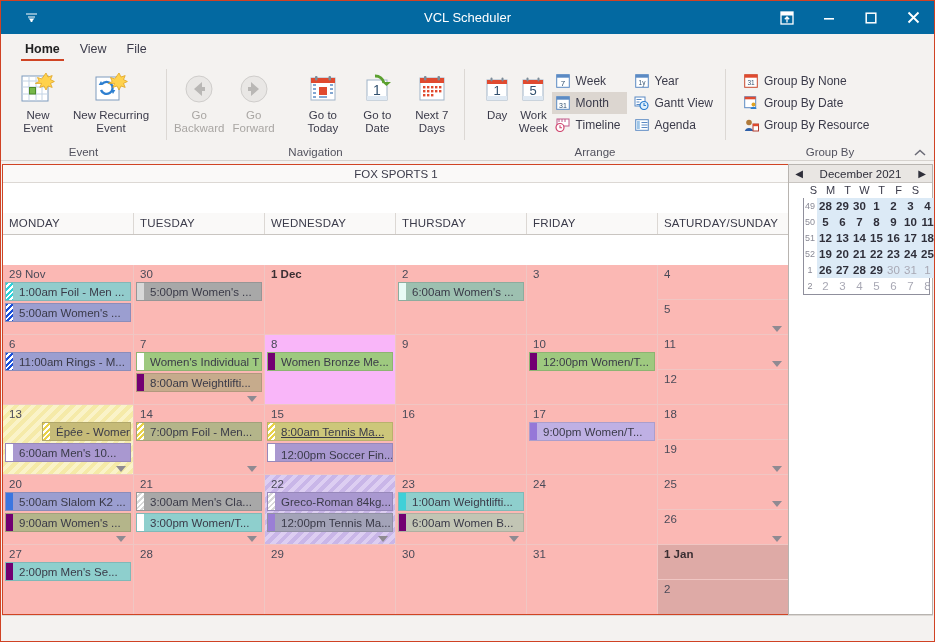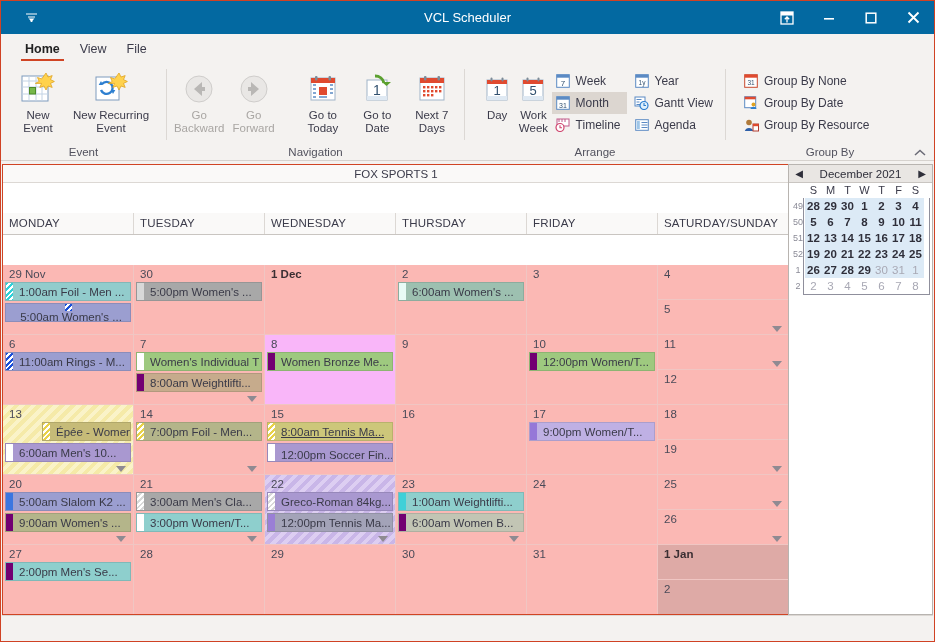--- a/index.html
+++ b/index.html
@@ -154,21 +154,21 @@
     background:#e9e6e3; border-bottom:1px solid #c9c5c1;
     padding:0 4px; font-size:11.5px; color:#2f2f3a;
   }
   .navhdr .arw { font-size:10px; color:#2f2f3a; width:12px; text-align:center; }
   .navhdr .mlabel { flex:1; text-align:center; }
   .dow {
     display:grid; grid-template-columns:14px repeat(7,17px);
     font-size:11px; color:#3b3b4a; padding:1px 0 0 2px; height:15px;
   }
   .dow span { text-align:center; }
-  .mweeks { padding-left:2px; }
+  .mweeks { padding-left:2px;margin-left:12px; }
   .mrow { display:grid; grid-template-columns:14px repeat(7,17px); height:16px; }
   .wknum { font-size:9px; color:#8a8a96; text-align:center; line-height:16px; }
   .mday {
     text-align:center; font-size:11.5px; line-height:16px; color:#2f2f3a;
   }
   .mday.inmonth { font-weight:bold; background:#dceaf6; }
   .mday.out { color:#a8a8b4; }
   .mday.out.shaded { background:#dceaf6; }
   .mbox { border:1px solid #8f8f9c; border-top:none; margin:0 2px 0 14px; }
 
@@ -526,21 +526,21 @@
         <div class="dh" style="flex:1;border-right:none;">SATURDAY/SUNDAY</div>
       </div>
       <div class="grid" id="cal-grid">
           <div class="wrow">
             <div class="dcell" style="width: 131px;">
               <div class="daynum">29 Nov</div>
               <div class="evt" style="background: rgb(146, 204, 204);">
                 <div class="bar stripe-cyan"></div>
                 <div class="txt">1:00am Foil - Men ...</div>
               </div>
-              <div class="evt" style="background: rgb(155, 158, 208); flex-direction: column;">
+              <div class="evt" style="background: rgb(155, 158, 208);">
                 <div class="bar stripe-blue"></div>
                 <div class="txt">5:00am Women's ...</div>
               </div>
             </div>
             <div class="dcell" style="width: 131px;">
               <div class="daynum">30</div>
               <div class="evt" style="background: rgb(168, 168, 168);">
                 <div class="bar" style="background: rgb(216, 216, 216);"></div>
                 <div class="txt">5:00pm Women's ...</div>
               </div>

